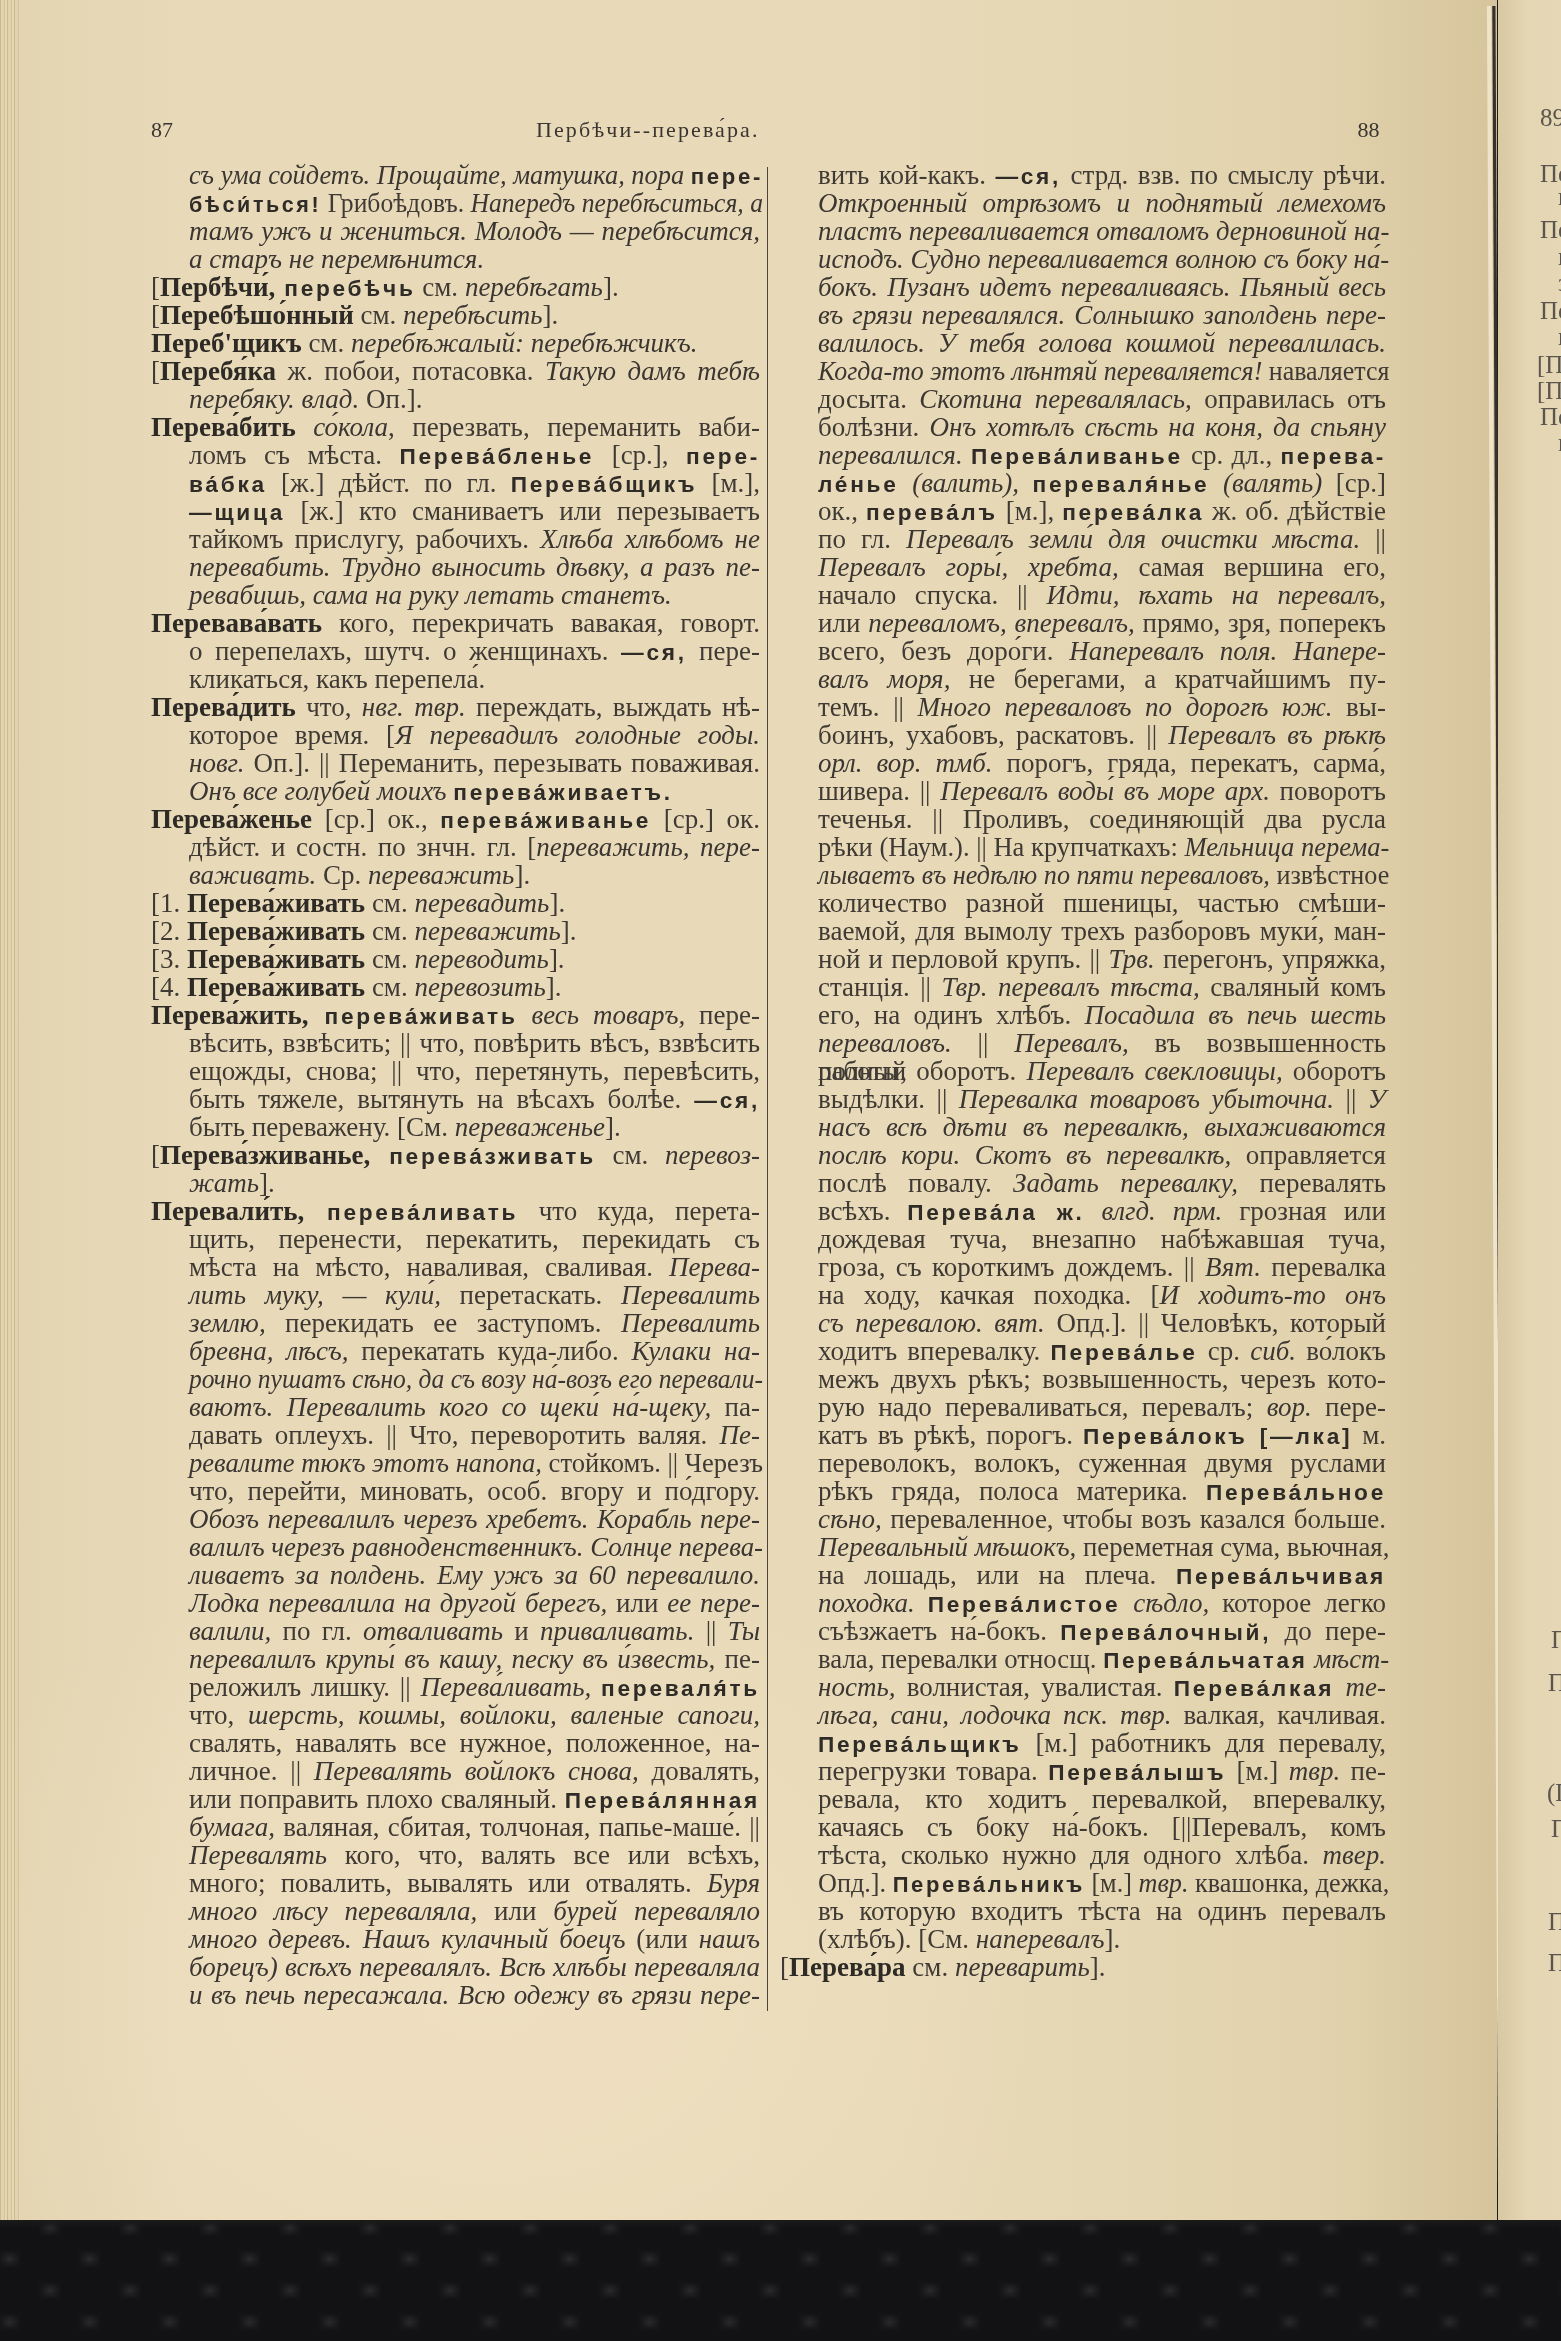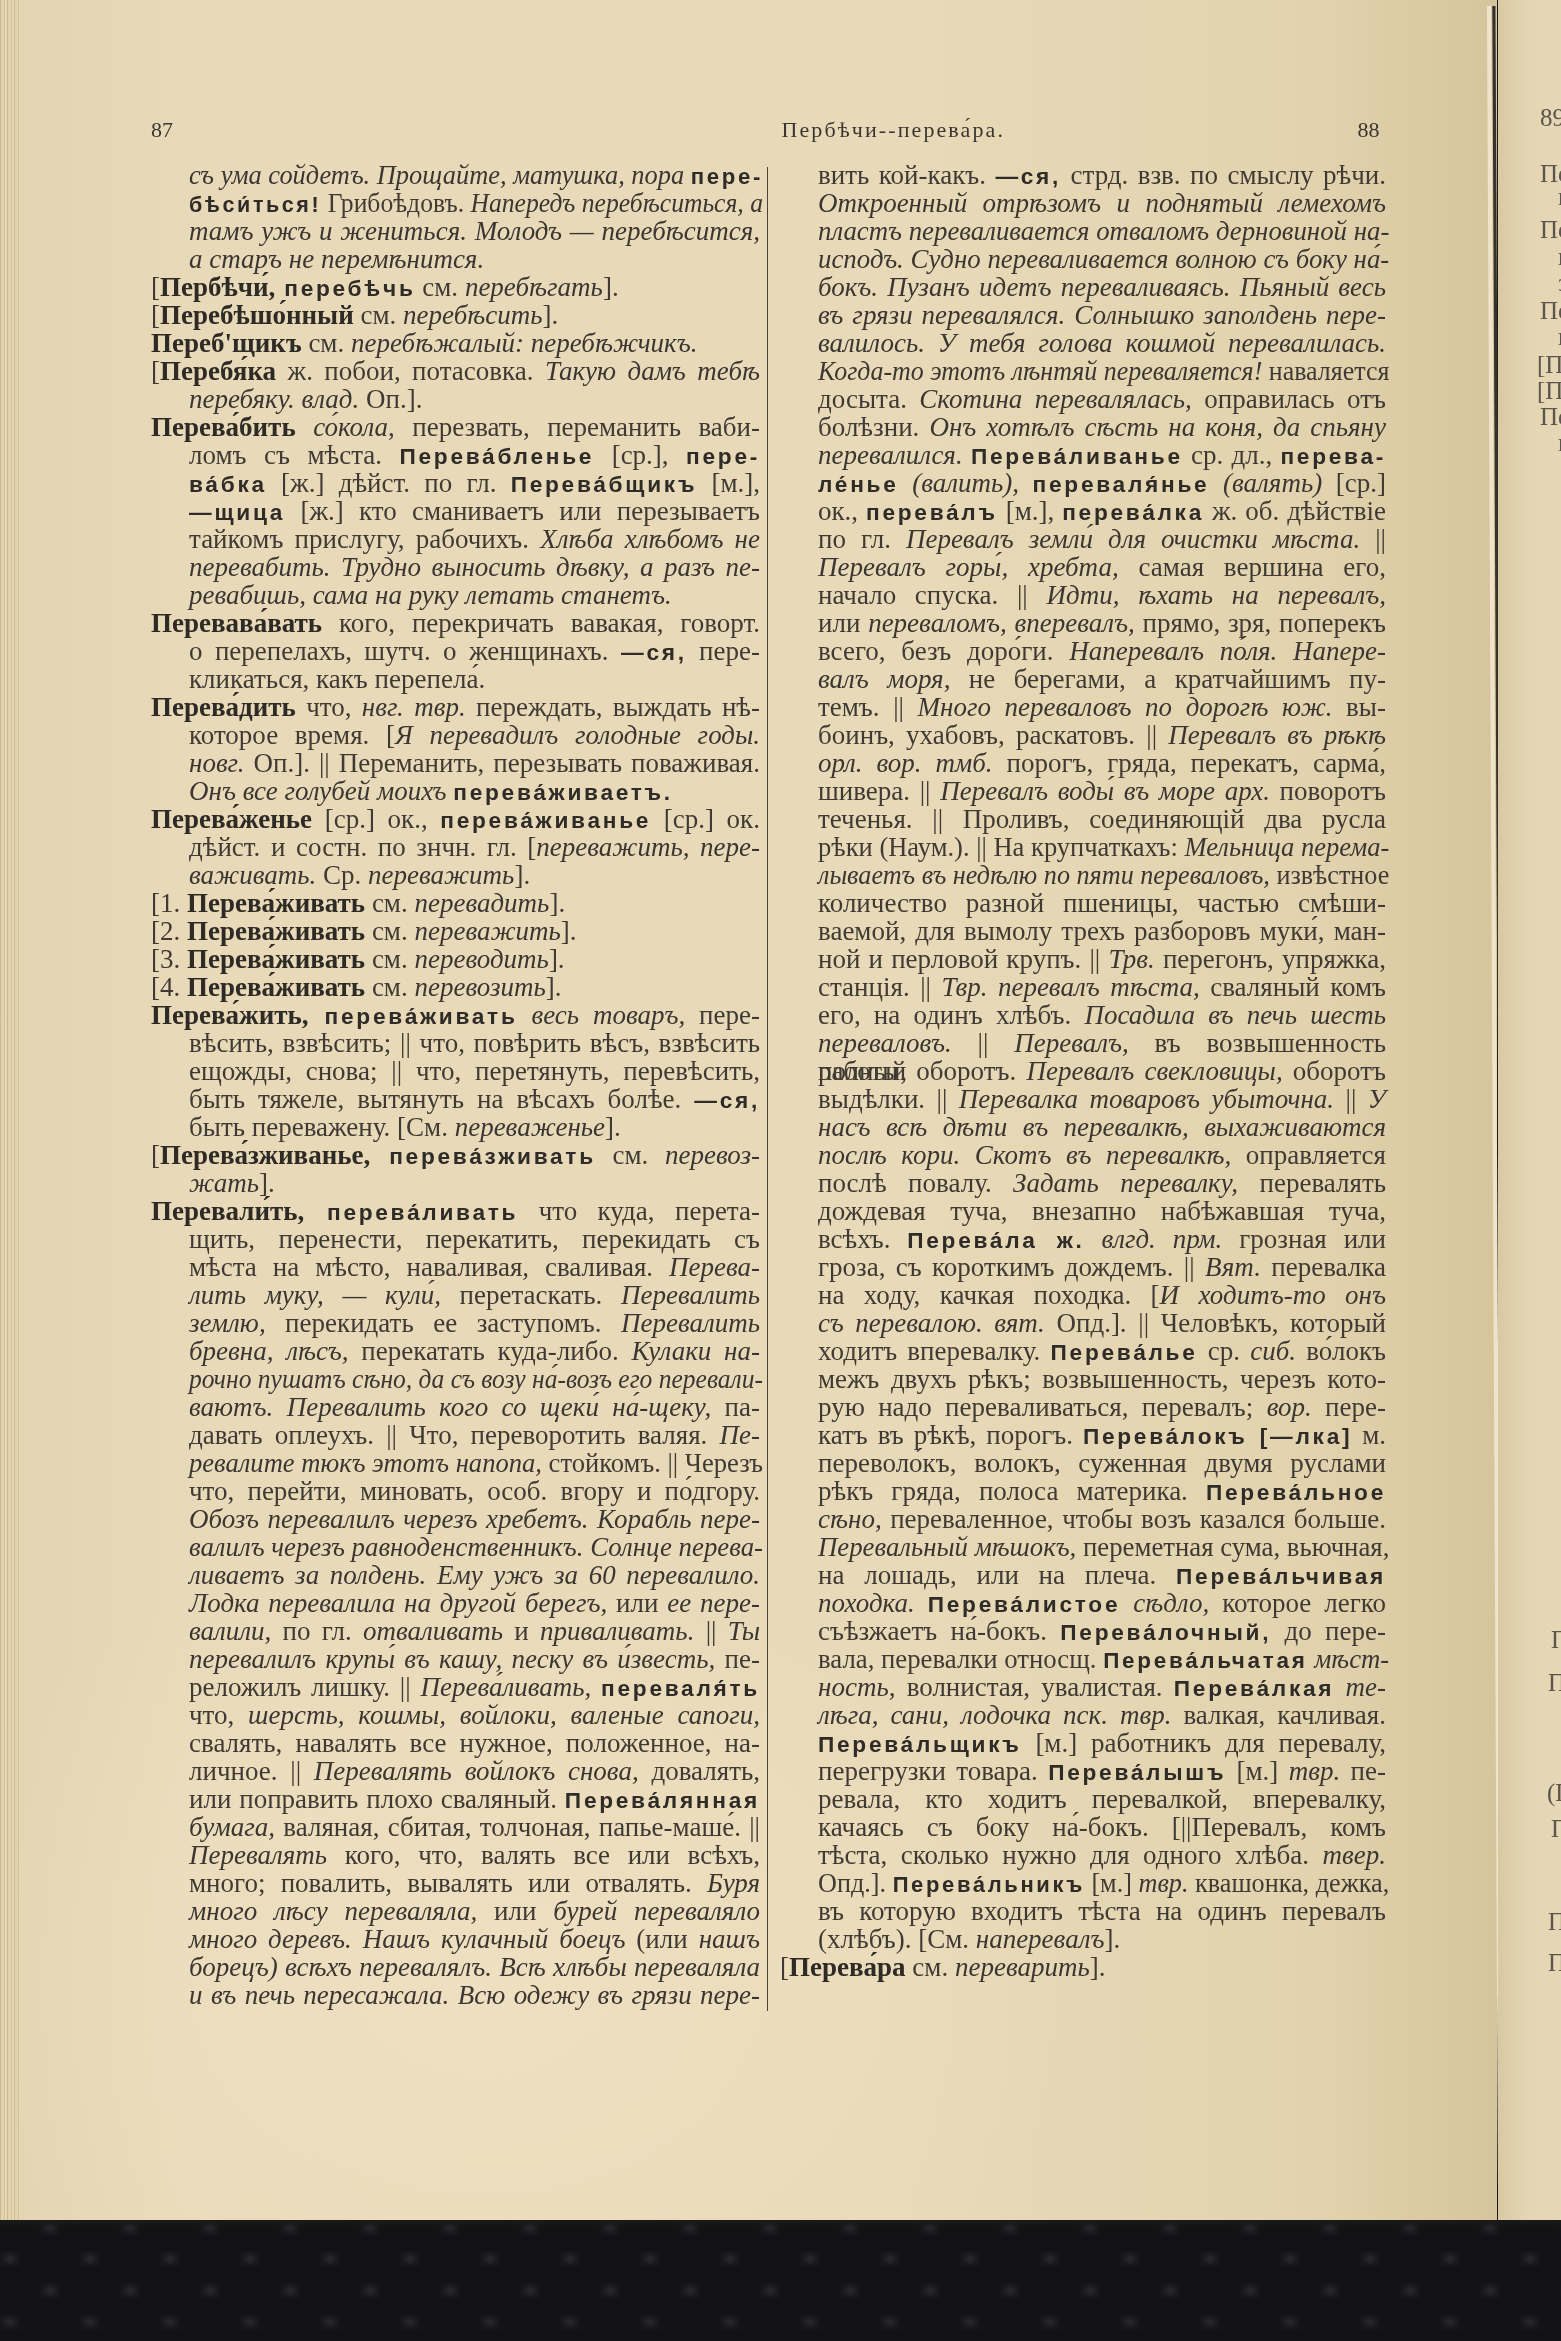--- a/index.html
+++ b/index.html
@@ -19,21 +19,21 @@
     position:absolute; left:0; top:0; width:20.4px; height:2220px;
     background: repeating-linear-gradient(90deg, #c9b68c 0 1.1px, #e2d3ae 1.1px 4.3px, #d2c197 4.3px 4.8px, #e6d8b5 4.8px 7px);
     opacity:0.9;
   }
   .pgnum, .running-title {
     position:absolute; top:114px; height:32px; line-height:32px;
     font-size:22px; color:#3a3530; white-space:nowrap;
   }
   #pg-left { left:151px; }
   #pg-right { left:1351px; width:35px; text-align:center; }
-  .running-title { left:536px; width:469px; text-align:right; letter-spacing:2.1px; }
+  .running-title { left:536px; width:469px; text-align:left; letter-spacing:2.1px; }
 
   .col { position:absolute; top:161px; }
   #col-left { left:151px; width:609px; }
   #col-right { left:780px; width:606px; }
   .line {
     display:block; height:28px; line-height:28px; font-size:27px;
     white-space:nowrap; color:#403a34; transform-origin:left center;
   }
   .line.indent { margin-left:38px; }
   .line.justify { white-space:normal; text-align:justify; text-align-last:justify; }
@@ -183,22 +183,22 @@
       <div class="line indent justify"><span class="inner"><span class="seg-r">ваемой, для вымолу трехъ разборовъ муки́, ман-</span></span></div>
       <div class="line indent justify"><span class="inner"><span class="seg-r">ной и перловой крупъ. || </span><span class="seg-i">Трв.</span><span class="seg-r"> перегонъ, упряжка,</span></span></div>
       <div class="line indent justify"><span class="inner"><span class="seg-r">станція. || </span><span class="seg-i">Твр.  перевалъ тѣста,</span><span class="seg-r"> сваляный комъ</span></span></div>
       <div class="line indent justify"><span class="inner"><span class="seg-r">его, на одинъ хлѣбъ. </span><span class="seg-i">Посадила въ печь шесть</span></span></div>
       <div class="line indent justify"><span class="inner"><span class="seg-i">переваловъ.</span><span class="seg-r"> || </span><span class="seg-i">Перевалъ,</span><span class="seg-r"> въ возвышенность работы,</span></span></div>
       <div class="line indent justify"><span class="inner"><span class="seg-r">полный оборотъ. </span><span class="seg-i">Перевалъ свекловицы,</span><span class="seg-r"> оборотъ</span></span></div>
       <div class="line indent justify"><span class="inner"><span class="seg-r">выдѣлки. || </span><span class="seg-i">Перевалка товаровъ убыточна.</span><span class="seg-r"> || </span><span class="seg-i">У</span></span></div>
       <div class="line indent justify"><span class="inner"><span class="seg-i">насъ всѣ дѣти въ перевалкѣ, выхаживаются</span></span></div>
       <div class="line indent justify"><span class="inner"><span class="seg-i">послѣ кори. Скотъ въ перевалкѣ,</span><span class="seg-r"> оправляется</span></span></div>
       <div class="line indent justify"><span class="inner"><span class="seg-r">послѣ повалу. </span><span class="seg-i">Задать перевалку,</span><span class="seg-r"> перевалять</span></span></div>
+      <div class="line indent justify"><span class="inner"><span class="seg-r">всѣхъ. </span><span class="seg-b">Перева́ла ж.</span><span class="seg-i"> влгд. прм.</span><span class="seg-r"> грозная или</span></span></div>
       <div class="line indent justify"><span class="inner"><span class="seg-r">дождевая туча, внезапно набѣжавшая туча,</span></span></div>
-      <div class="line indent justify"><span class="inner"><span class="seg-r">всѣхъ. </span><span class="seg-b">Перева́ла ж.</span><span class="seg-i"> влгд. прм.</span><span class="seg-r"> грозная или</span></span></div>
       <div class="line indent justify"><span class="inner"><span class="seg-r">гроза, съ короткимъ дождемъ. || </span><span class="seg-i">Вят.</span><span class="seg-r"> перевалка</span></span></div>
       <div class="line indent justify"><span class="inner"><span class="seg-r">на ходу, качкая походка. [</span><span class="seg-i">И ходитъ-то онъ</span></span></div>
       <div class="line indent justify"><span class="inner"><span class="seg-i">съ перевалою. вят.</span><span class="seg-r"> Опд.]. || Человѣкъ, который</span></span></div>
       <div class="line indent justify"><span class="inner"><span class="seg-r">ходитъ вперевалку. </span><span class="seg-b">Перева́лье</span><span class="seg-r"> ср. </span><span class="seg-i">сиб.</span><span class="seg-r"> во́локъ</span></span></div>
       <div class="line indent justify"><span class="inner"><span class="seg-r">межъ двухъ рѣкъ; возвышенность, черезъ кото-</span></span></div>
       <div class="line indent justify"><span class="inner"><span class="seg-r">рую надо переваливаться, перевалъ; </span><span class="seg-i">вор.</span><span class="seg-r"> пере-</span></span></div>
       <div class="line indent justify"><span class="inner"><span class="seg-r">катъ въ рѣкѣ, порогъ. </span><span class="seg-b">Перева́локъ [—лка]</span><span class="seg-r"> м.</span></span></div>
       <div class="line indent justify"><span class="inner"><span class="seg-r">переволо́къ, волокъ, суженная двумя руслами</span></span></div>
       <div class="line indent justify"><span class="inner"><span class="seg-r">рѣкъ гряда, полоса материка. </span><span class="seg-b">Перева́льное</span></span></div>
       <div class="line indent justify"><span class="inner"><span class="seg-i">сѣно,</span><span class="seg-r"> переваленное, чтобы возъ казался больше.</span></span></div>

